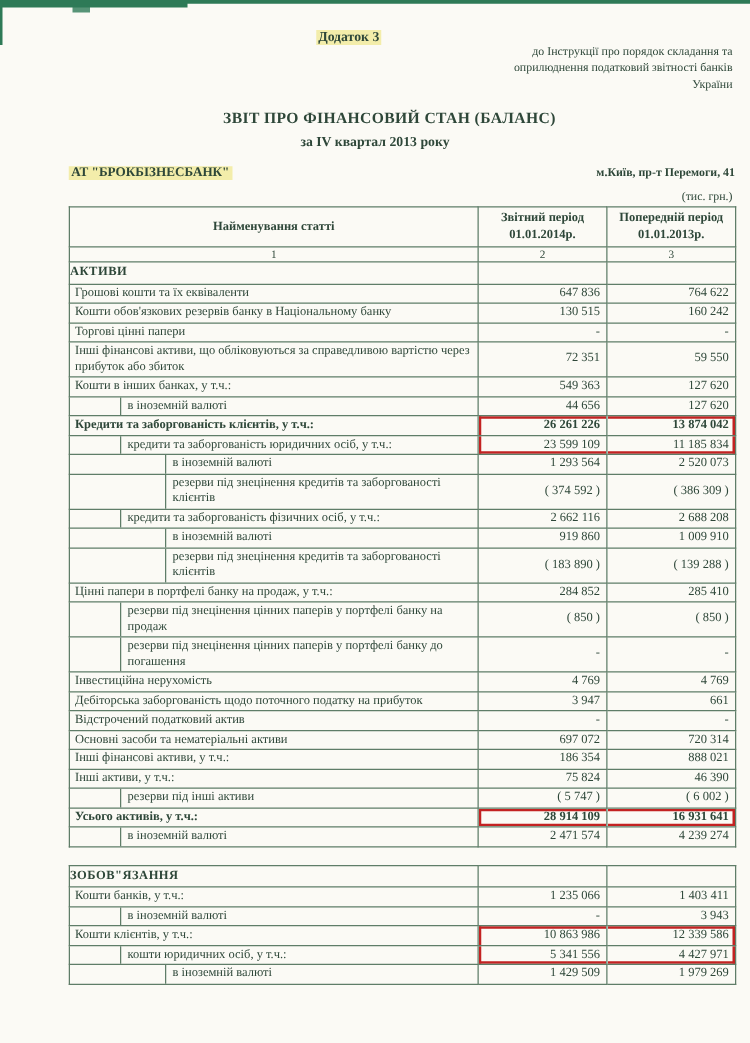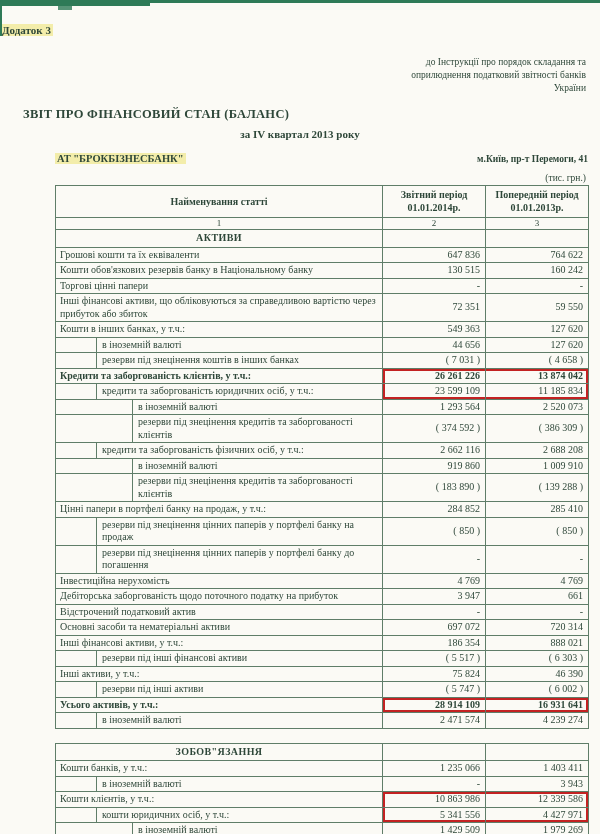--- a/index.html
+++ b/index.html
@@ -9,37 +9,37 @@
     font-family:"Liberation Serif", serif;
     color:#2e4739;
   }
   
   .scan-top{position:absolute;top:0;left:0;width:600px;height:3px;background:#2e7a57;}
   .scan-top-thick{position:absolute;top:0;left:0;width:150px;height:6px;background:#2e7a57;}
   .scan-tick{position:absolute;top:5px;left:58px;width:14px;height:5px;background:#2e7a57;opacity:.8;}
   .scan-left{position:absolute;top:0;left:0;width:2px;height:36px;background:#2e7a57;}
 
   .hdr{padding-top:24px;}
-  .appendix{text-align:left;padding-right:42px;font-weight:bold;font-size:11px;}
+  .appendix{text-align:center;padding-right:42px;font-weight:bold;font-size:11px;}
   .hl-yellow{background:#f3edaa;padding:0 2px;}
-  .instr{text-align:right;padding-right:14px;font-size:9.5px;line-height:1.35;margin-top:20px;}
-  .title{text-align:left;font-weight:bold;font-size:12.5px;margin-top:13px;letter-spacing:.3px;padding-left:23px;}
+  .instr{text-align:right;padding-right:14px;font-size:9.5px;line-height:1.35;margin-top:0;}
+  .title{text-align:center;font-weight:bold;font-size:12.5px;margin-top:13px;letter-spacing:.3px;padding-left:23px;}
   .subtitle{text-align:center;font-weight:bold;font-size:11px;margin-top:6px;}
   .bankrow{display:flex;justify-content:space-between;align-items:baseline;margin:13px 12px 0 55px;font-weight:bold;}
   .bank{font-size:10.5px;}
   .addr{font-size:9.5px;}
   .units{text-align:right;margin-right:14px;font-size:9.5px;margin-top:9px;}
 
   table{border-collapse:collapse;table-layout:fixed;width:533px;margin:2px 0 0 55px;font-size:10px;}
   td{border:1px solid #5f7d68;padding:1px 4px;vertical-align:middle;line-height:1.25;word-wrap:break-word;}
   td.name{vertical-align:top;}
   td.val{text-align:right;padding-right:5px;}
   td.th{text-align:center;font-weight:bold;vertical-align:middle;padding:3px 2px;}
   tr.numrow td{text-align:center;font-size:9px;padding:0 2px;line-height:1.2;}
-  td.section{text-align:center;font-weight:bold;padding:2px 0;letter-spacing:.4px;}
+  td.section{font-weight:bold;padding:2px 0;letter-spacing:.4px;}
   tr.bold td{font-weight:bold;margin-top:24px;}
   td.name.l1{padding-left:46px;background:linear-gradient(#5f7d68,#5f7d68) 40px 0/1px 100% no-repeat;}
   td.name.l2{padding-left:82px;background:linear-gradient(#5f7d68,#5f7d68) 76px 0/1px 100% no-repeat;}
   .tgap{height:12px;}
 
   
   tr.hl-start td.v1{box-shadow:inset 0 2px 0 #c32222, inset 2px 0 0 #c32222;}
   tr.hl-start td.v2{box-shadow:inset 0 2px 0 #c32222, inset -2px 0 0 #c32222;}
   tr.hl-end td.v1{box-shadow:inset 0 -2px 0 #c32222, inset 2px 0 0 #c32222;}
   tr.hl-end td.v2{box-shadow:inset 0 -2px 0 #c32222, inset -2px 0 0 #c32222;}
@@ -127,25 +127,20 @@
         <tr>
           <td class="name">Кошти в інших банках, у т.ч.:</td>
           <td class="val v1">549 363</td>
           <td class="val v2">127 620</td>
         </tr>
         <tr>
           <td class="name l1">в іноземній валюті</td>
           <td class="val v1">44 656</td>
           <td class="val v2">127 620</td>
         </tr>
-        <tr>
-          <td class="name l1">резерви під знецінення коштів в інших банках</td>
-          <td class="val v1">( 7 031 )</td>
-          <td class="val v2">( 4 658 )</td>
-        </tr>
         <tr class="hl-start bold">
           <td class="name">Кредити та заборгованість клієнтів, у т.ч.:</td>
           <td class="val v1">26 261 226</td>
           <td class="val v2">13 874 042</td>
         </tr>
         <tr class="hl-end">
           <td class="name l1">кредити та заборгованість юридичних осіб, у т.ч.:</td>
           <td class="val v1">23 599 109</td>
           <td class="val v2">11 185 834</td>
         </tr>
@@ -208,25 +203,20 @@
           <td class="name">Основні засоби та нематеріальні активи</td>
           <td class="val v1">697 072</td>
           <td class="val v2">720 314</td>
         </tr>
         <tr>
           <td class="name">Інші фінансові активи, у т.ч.:</td>
           <td class="val v1">186 354</td>
           <td class="val v2">888 021</td>
         </tr>
         <tr>
-          <td class="name l1">резерви під інші фінансові активи</td>
-          <td class="val v1">( 5 517 )</td>
-          <td class="val v2">( 6 303 )</td>
-        </tr>
-        <tr>
           <td class="name">Інші активи, у т.ч.:</td>
           <td class="val v1">75 824</td>
           <td class="val v2">46 390</td>
         </tr>
         <tr>
           <td class="name l1">резерви під інші активи</td>
           <td class="val v1">( 5 747 )</td>
           <td class="val v2">( 6 002 )</td>
         </tr>
         <tr class="hl-single bold">

